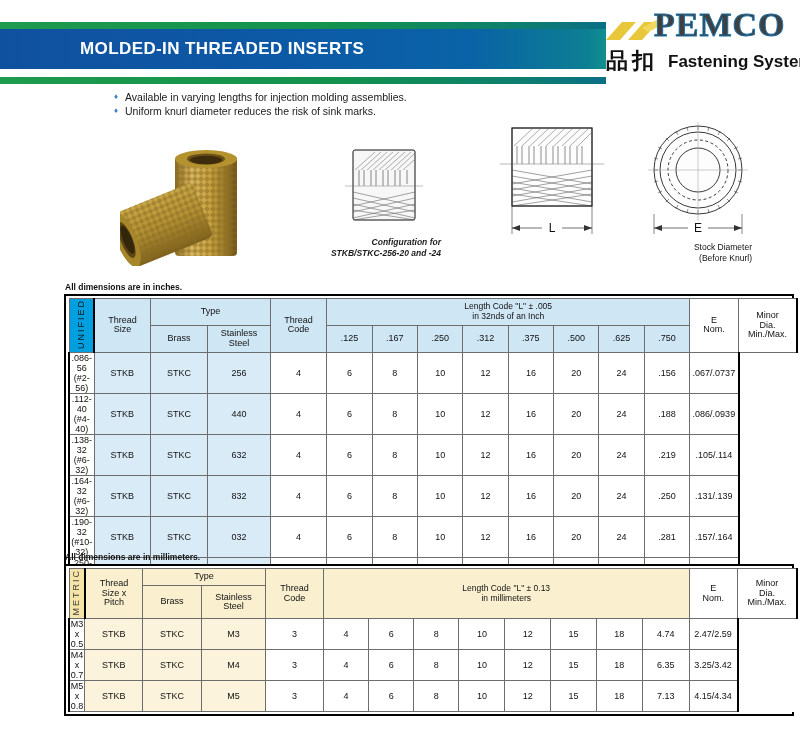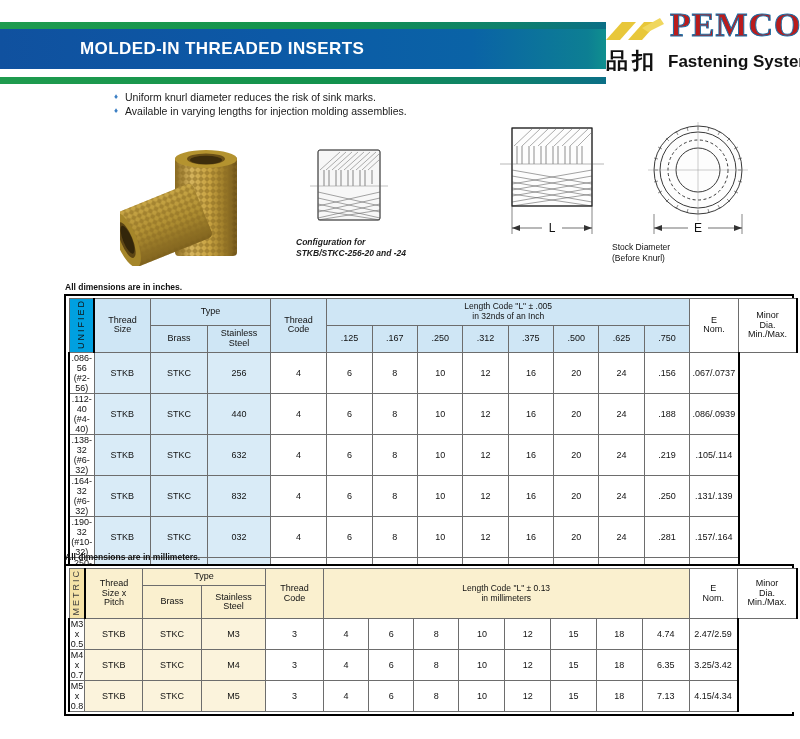--- a/index.html
+++ b/index.html
@@ -30,23 +30,23 @@
     background: linear-gradient(90deg,#10519f 0%, #0c59a6 45%, #0a63a6 78%, #0d7f93 97%, #10908f 100%);
   }
   .banner-title {
     position:absolute; left:80px; top:0; height:40px; line-height:40px;
     color:#ffffff; font-size:17px; font-weight:bold; letter-spacing:0.4px;
     white-space:nowrap;
   }
 
   .logo { position:absolute; right:6px; top:4px; width:192px; height:80px; }
   .logo-pemco {
-    position:absolute; left:68px; top:2px;
+    position:absolute; left:52px; top:2px;
     font-size:34px; font-weight:bold; letter-spacing:1px;
-    color:#b91c1c;
+    color:#404040;
     -webkit-text-stroke:1px #1d6fa5;
     font-family:"Liberation Serif", serif;
     line-height:38px;
   }
   .logo-slash { position:absolute; left:0px; top:14px; width:62px; height:30px; }
   .logo-cjk {
     position:absolute; left:4px; top:44px;
     font-size:22px; font-weight:bold; color:#111; letter-spacing:4px;
     font-family:"DejaVu Sans", sans-serif; line-height:26px;
   }
@@ -59,28 +59,28 @@
   .intro { position:absolute; left:112px; top:90px; width:400px; }
   .intro h2 { margin:0 0 3px 0; font-size:11.5px; font-weight:bold; letter-spacing:0.1px; }
   .intro ul { margin:0; padding:0; list-style:none; }
   .intro li { font-size:10.5px; line-height:14px; padding-left:13px; position:relative; color:#1a1a1a;}
   .intro li:before {
     content:"\2666"; position:absolute; left:2px; top:0; color:#3b7fc4; font-size:8px;
   }
 
   .photos { position:absolute; left:120px; top:146px; width:165px; height:120px; }
 
-  .config-fig { position:absolute; left:296px; top:140px; width:125px; text-align:left; }
+  .config-fig { position:absolute; left:316px; top:140px; width:125px; text-align:right; }
   .config-cap {
     font-size:8.5px; font-style:italic; font-weight:bold; line-height:11px; margin-top:3px; color:#1a1a1a;
   }
 
   .draw-right { position:absolute; left:490px; top:122px; width:300px; height:145px; }
   .draw-cap {
-    position:absolute; left:612px; top:242px; width:140px; text-align:left;
+    position:absolute; left:612px; top:242px; width:140px; text-align:right;
     font-size:8.5px; line-height:10.5px; color:#111;
   }
 
   
   .tbl-note { font-size:8.5px; font-weight:bold; color:#111; margin:0 0 2px 1px; }
 
   .tbl-wrap-unified { position:absolute; left:64px; top:282px; width:730px; }
   .tbl-wrap-metric  { position:absolute; left:64px; top:552px; width:730px; }
 
   table.dt { border-collapse:collapse; width:730px; background:#fff; }
@@ -137,22 +137,22 @@
       <polygon points="40,10 58,0 62,6 46,14" fill="#f0d75e"></polygon>
     </svg>
     <div class="logo-pemco">PEMCO</div>
     <div class="logo-cjk">品扣</div>
     <div class="logo-fs">Fastening Systems</div>
   </div>
 </div>
 
 <div class="intro">
   <ul>
+    <li>Available in varying lengths for injection molding assemblies.</li>
     <li>Uniform knurl diameter reduces the risk of sink marks.</li>
-    <li>Available in varying lengths for injection molding assemblies.</li>
   </ul>
 </div>
 
 <div class="photos">
   <svg width="165" height="120" viewBox="0 0 165 120">
     <defs>
       <linearGradient id="brass1" x1="0" y1="0" x2="1" y2="0">
         <stop offset="0%" stop-color="#8a6a22"></stop>
         <stop offset="25%" stop-color="#d4b35c"></stop>
         <stop offset="55%" stop-color="#c8a342"></stop>

